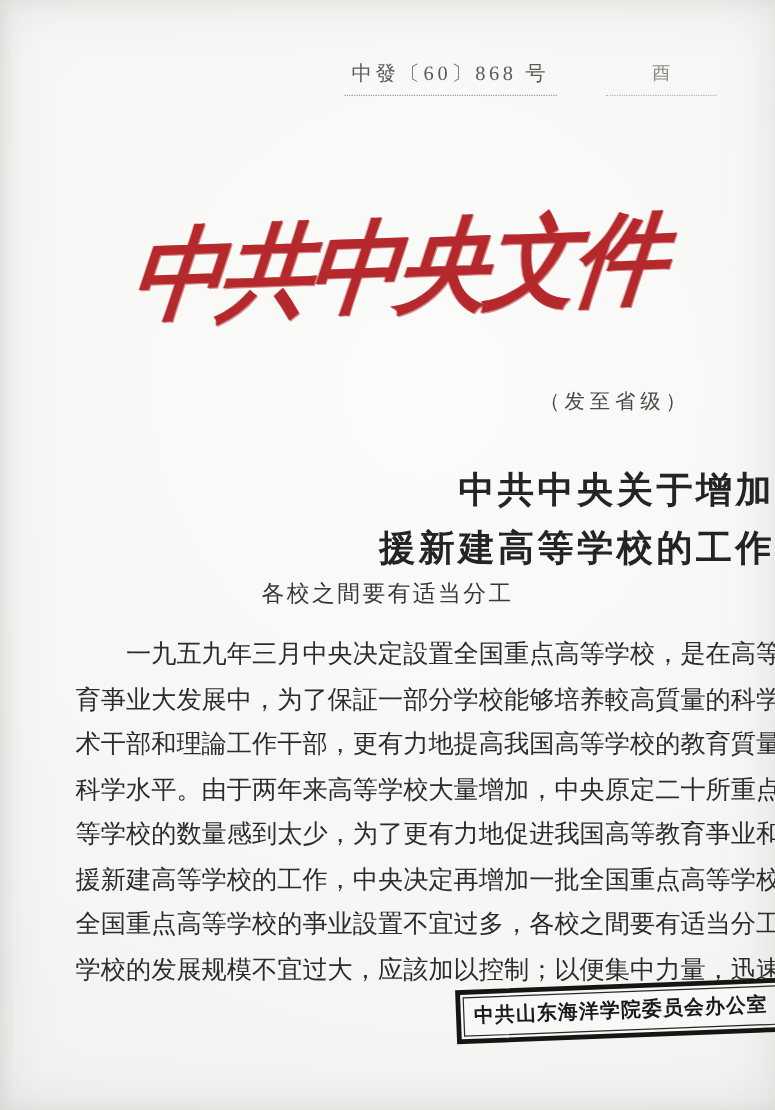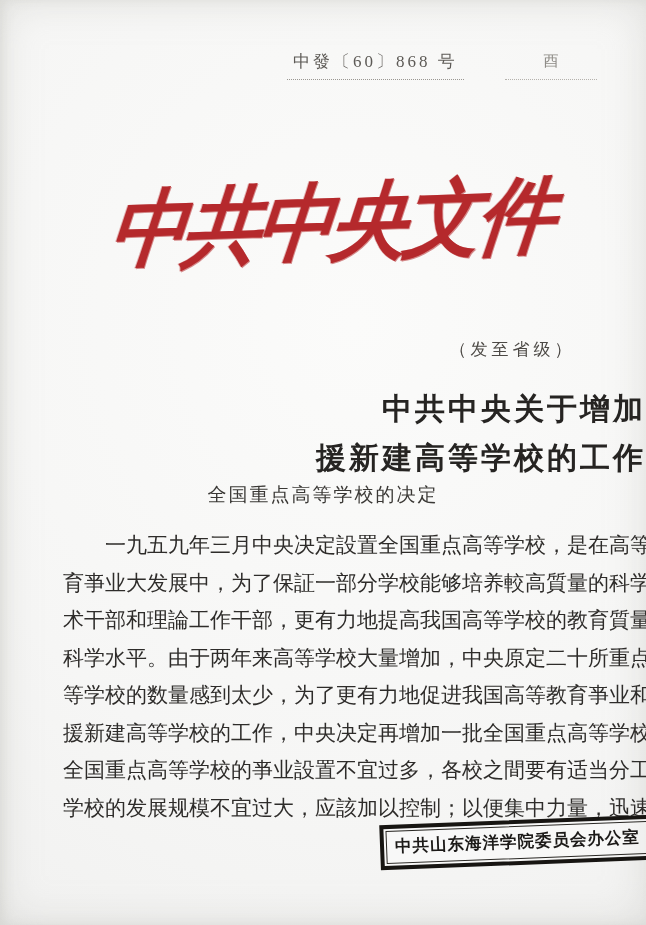--- a/index.html
+++ b/index.html
@@ -62,21 +62,20 @@
   }
   .distribution {
     position: absolute;
     top: 323px;
     left: 420px;
     width: 185px;
     text-align: center;
     font-size: 17px;
     letter-spacing: 4px;
     color: #4c4945;
-    margin-top: 15px;
   }
   .title {
     position: absolute;
     top: 384px;
     left: 0;
     width: 100%;
     text-align: right;
     font-size: 30px;
     font-weight: bold;
     letter-spacing: 3px;
@@ -142,21 +141,21 @@
 
   <div class="masthead">中共中央文件</div>
 
   <div class="distribution">（发至省级）</div>
 
   <div class="title">
     <span class="t-line">中共中央关于增加</span>
     <span class="t-line">援新建高等学校的工作</span>
   </div>
 
-  <div class="date-line">全国重点高等学校的决定</div>
+  <div class="date-line">各校之間要有适当分工</div>
 
   <div class="body-block">
     <div class="body-line first">一九五九年三月中央决定設置全国重点高等学校，是在高等教</div>
     <div class="body-line">育亊业大发展中，为了保証一部分学校能够培养較高質量的科学技</div>
     <div class="body-line">术干部和理論工作干部，更有力地提高我国高等学校的教育質量和</div>
     <div class="body-line">科学水平。由于两年来高等学校大量增加，中央原定二十所重点高</div>
     <div class="body-line">等学校的数量感到太少，为了更有力地促进我国高等教育亊业和支</div>
     <div class="body-line">援新建高等学校的工作，中央决定再增加一批全国重点高等学校。</div>
     <div class="body-line">全国重点高等学校的亊业設置不宜过多，各校之間要有适当分工；</div>
     <div class="body-line">学校的发展规模不宜过大，应該加以控制；以便集中力量，迅速达到</div>

